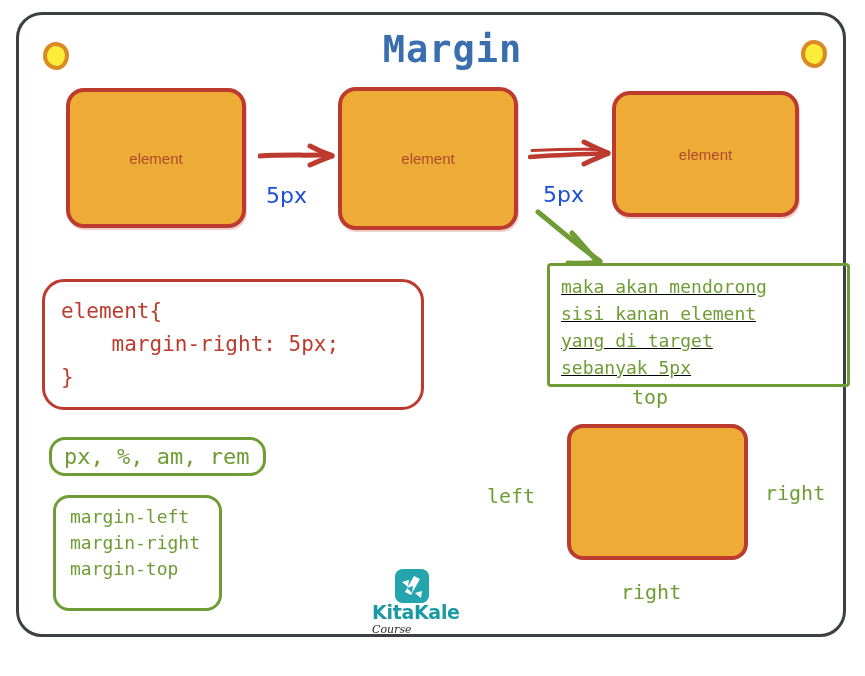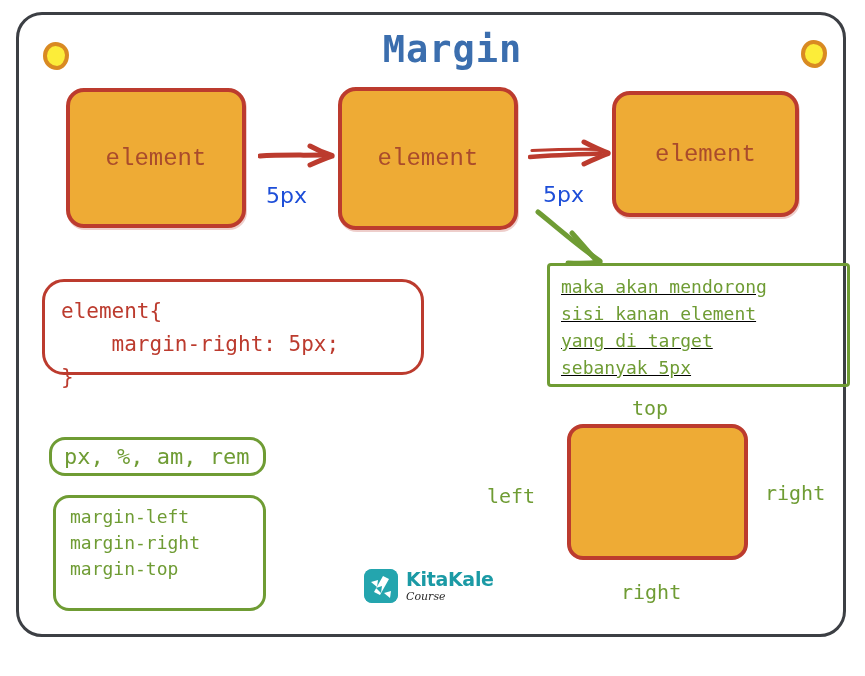--- a/index.html
+++ b/index.html
@@ -64,22 +64,22 @@
     border: 4px solid #bc3b2e;
     border-radius: 18px;
     box-sizing: border-box;
     display: flex;
     align-items: center;
     justify-content: center;
     box-shadow: 1px 2px 0 rgba(188,59,46,0.25);
   }
   .elbox .label {
     color: #a94b2c;
-    font-size: 24px;
-    font-family: Liberation Mono, monospace;
+    font-size: 15px;
+    font-family: Liberation Sans, sans-serif;
   }
   #elbox-1 { left: 66px;  top: 88px;  width: 180px; height: 140px; }
   #elbox-2 { left: 338px; top: 87px;  width: 180px; height: 143px; }
   #elbox-3 { left: 612px; top: 91px;  width: 187px; height: 126px; }
 
   
   .arrow-wrap { position: absolute; }
   .px-label {
     position: absolute;
     color: #1d4ed8;
@@ -88,21 +88,21 @@
   }
   #px-label-1 { left: 266px; top: 183px; }
   #px-label-2 { left: 543px; top: 182px; }
 
   
   #code-box {
     position: absolute;
     left: 42px;
     top: 279px;
     width: 382px;
-    height: 96px;
+    height: 131px;
     border: 3px solid #bc3b2e;
     border-radius: 22px;
     box-sizing: border-box;
     padding: 13px 0 0 16px;
   }
   #code-box .code-line {
     color: #bc3b2e;
     font-size: 21px;
     line-height: 33px;
     white-space: pre;
@@ -127,21 +127,21 @@
     color: #6f9c34;
     font-size: 22px;
     font-family: "DejaVu Sans Mono", monospace;
   }
 
   
   #props-box {
     position: absolute;
     left: 53px;
     top: 495px;
-    width: 213px;
+    width: 169px;
     height: 116px;
     border: 3px solid #6f9c34;
     border-radius: 16px;
     box-sizing: border-box;
     padding: 6px 0 0 14px;
   }
   #props-box .prop-line {
     color: #6f9c34;
     font-size: 18px;
     line-height: 26px;
@@ -179,32 +179,33 @@
     border: 4px solid #bc3b2e;
     border-radius: 16px;
     box-sizing: border-box;
   }
   .side-label {
     position: absolute;
     color: #6f9c34;
     font-size: 20px;
     font-family: "DejaVu Sans Mono", monospace;
   }
-  #label-top    { left: 632px; top: 396px; }
+  #label-top    { left: 632px; top: 385px; }
   #label-bottom { left: 621px; top: 580px; }
   #label-left   { left: 487px; top: 484px; }
   #label-right  { left: 765px; top: 481px; }
 
   
   #logo {
     position: absolute;
     left: 364px;
     top: 569px;
     display: flex;
     align-items: center;
+    flex-direction: column;
   }
   #logo-mark {
     width: 34px;
     height: 34px;
     background: #24a5ae;
     border-radius: 8px;
     position: relative;
     overflow: hidden;
     flex: none;
   }

